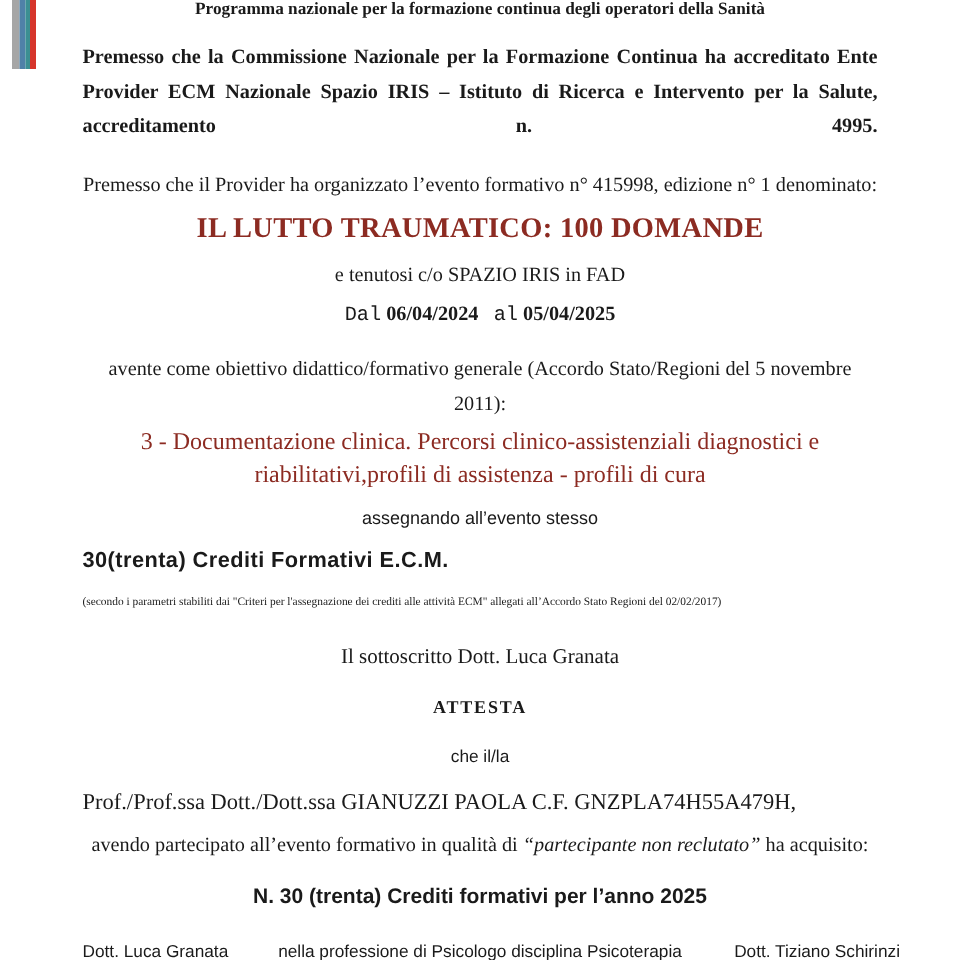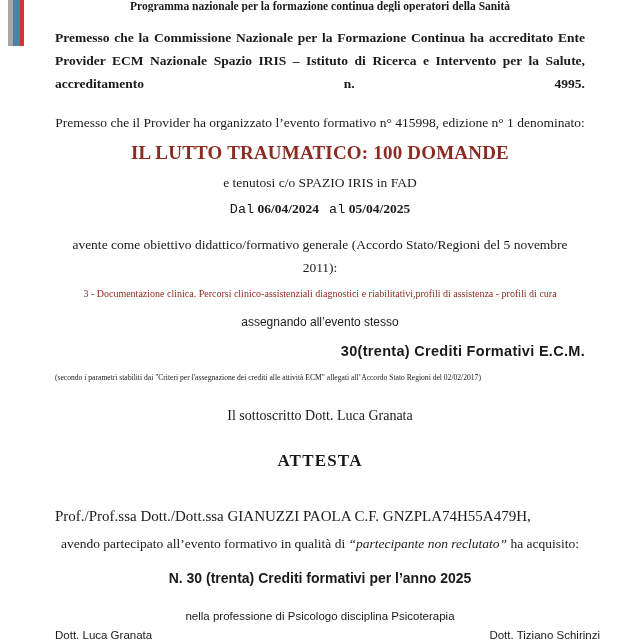--- a/index.html
+++ b/index.html
@@ -104,41 +104,41 @@
   .dates .lbl { font-weight: normal; font-family: Liberation Mono, monospace; }
 
   .objective-intro {
     font-size: 13.5px;
     text-align: center;
     margin: 0;
     line-height: 23px;
   }
 
   .objective {
-    font-size: 10px;
+    font-size: 16px;
     color: #8c2b22;
     text-align: center;
     margin: 0;
     line-height: 22px;
     padding: 0 8px;
   }
 
   .assegnando {
     font-family: "Liberation Sans", "DejaVu Sans", sans-serif;
     font-size: 12px;
     text-align: center;
     margin: 0;
     line-height: 22px;
   }
 
   .credits-main {
     font-family: "Liberation Sans", "DejaVu Sans", sans-serif;
     font-size: 14.5px;
     font-weight: bold;
-    text-align: right;
+    text-align: left;
     margin: 0;
     line-height: 24px;
     letter-spacing: 0.3px;
   }
 
   .fineprint {
     font-family: Liberation Serif, serif;
     font-size: 7.6px;
     margin: 0;
     line-height: 14px;
@@ -146,25 +146,25 @@
   }
 
   .sottoscritto {
     font-size: 14px;
     text-align: center;
     margin: 0;
     line-height: 22px;
   }
 
   .attesta {
-    font-size: 17px;
+    font-size: 12px;
     font-weight: bold;
     text-align: center;
     letter-spacing: 1.2px;
-    margin: 16px;
+    margin: 3px;
     line-height: 24px;
   }
 
   .cheilla {
     font-family: "Liberation Sans", "DejaVu Sans", sans-serif;
     font-size: 11.5px;
     text-align: center;
     margin: 0;
     line-height: 22px;
   }
@@ -287,20 +287,21 @@
     <div class="sp20"></div>
 
     <p class="sottoscritto">Il sottoscritto Dott. Luca Granata</p>
 
     <div class="sp6"></div>
 
     <p class="attesta">ATTESTA</p>
 
     <div class="sp8"></div>
 
+    <p class="cheilla">che il/la</p>
 
     <div class="sp8"></div>
 
     <p class="participant">Prof./Prof.ssa Dott./Dott.ssa GIANUZZI PAOLA C.F. GNZPLA74H55A479H,</p>
 
     <div class="sp4"></div>
 
     <p class="partecipato">
       <span>avendo partecipato all’evento formativo in qualità di </span><em>“partecipante non reclutato”</em><span> ha acquisito:</span>
     </p>

